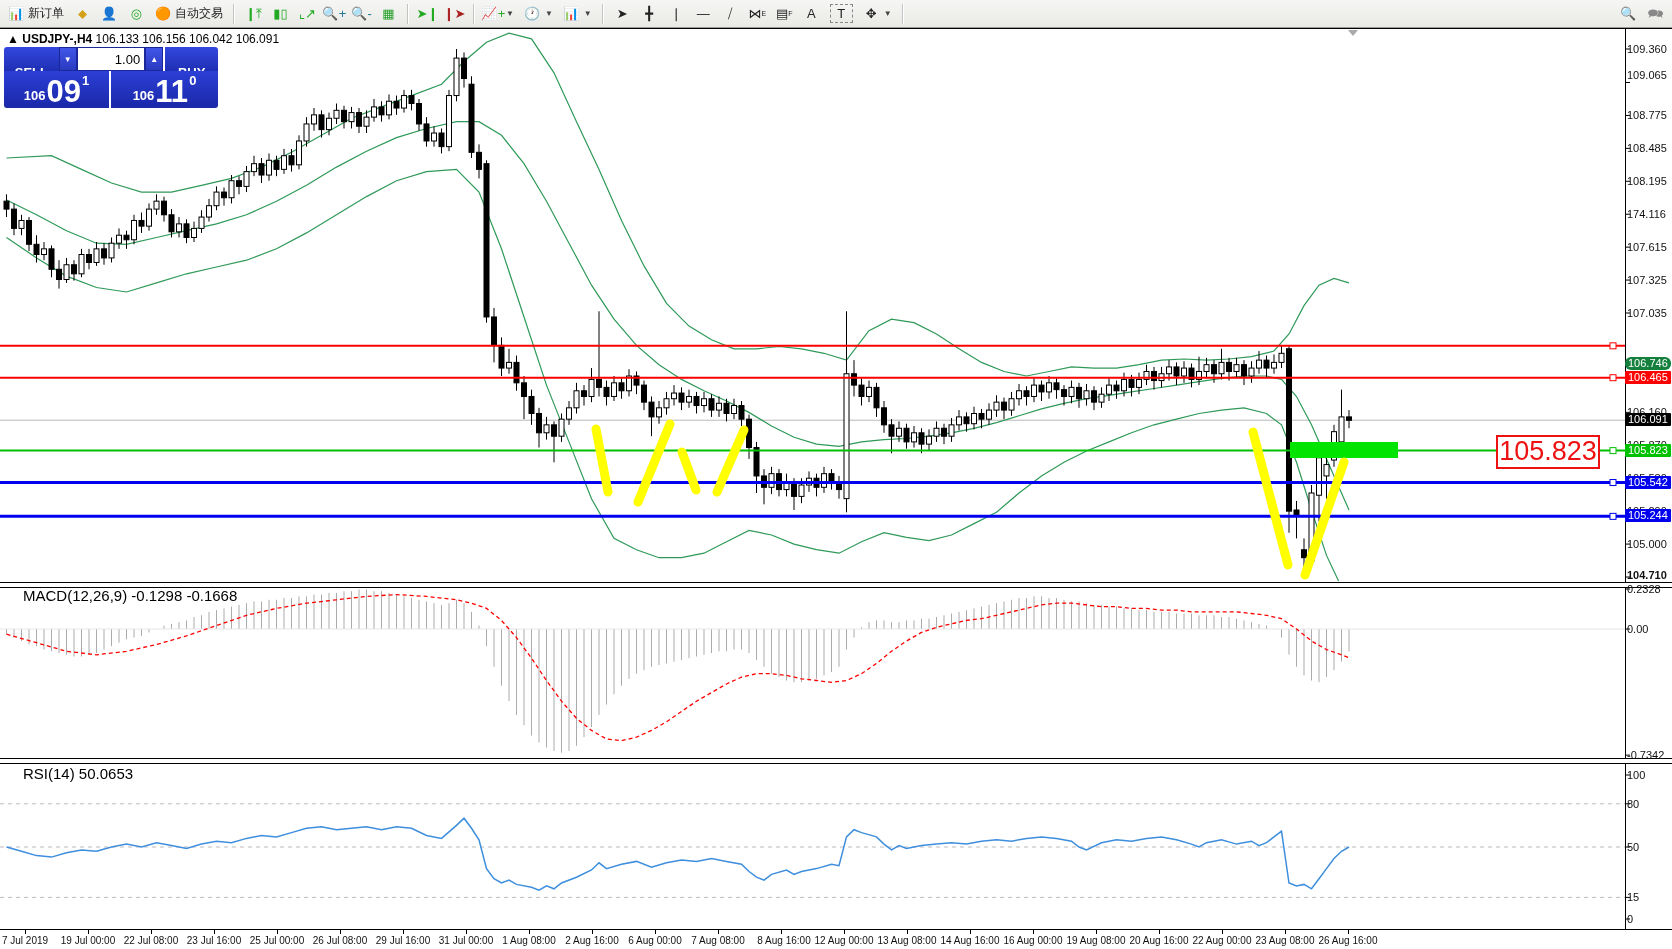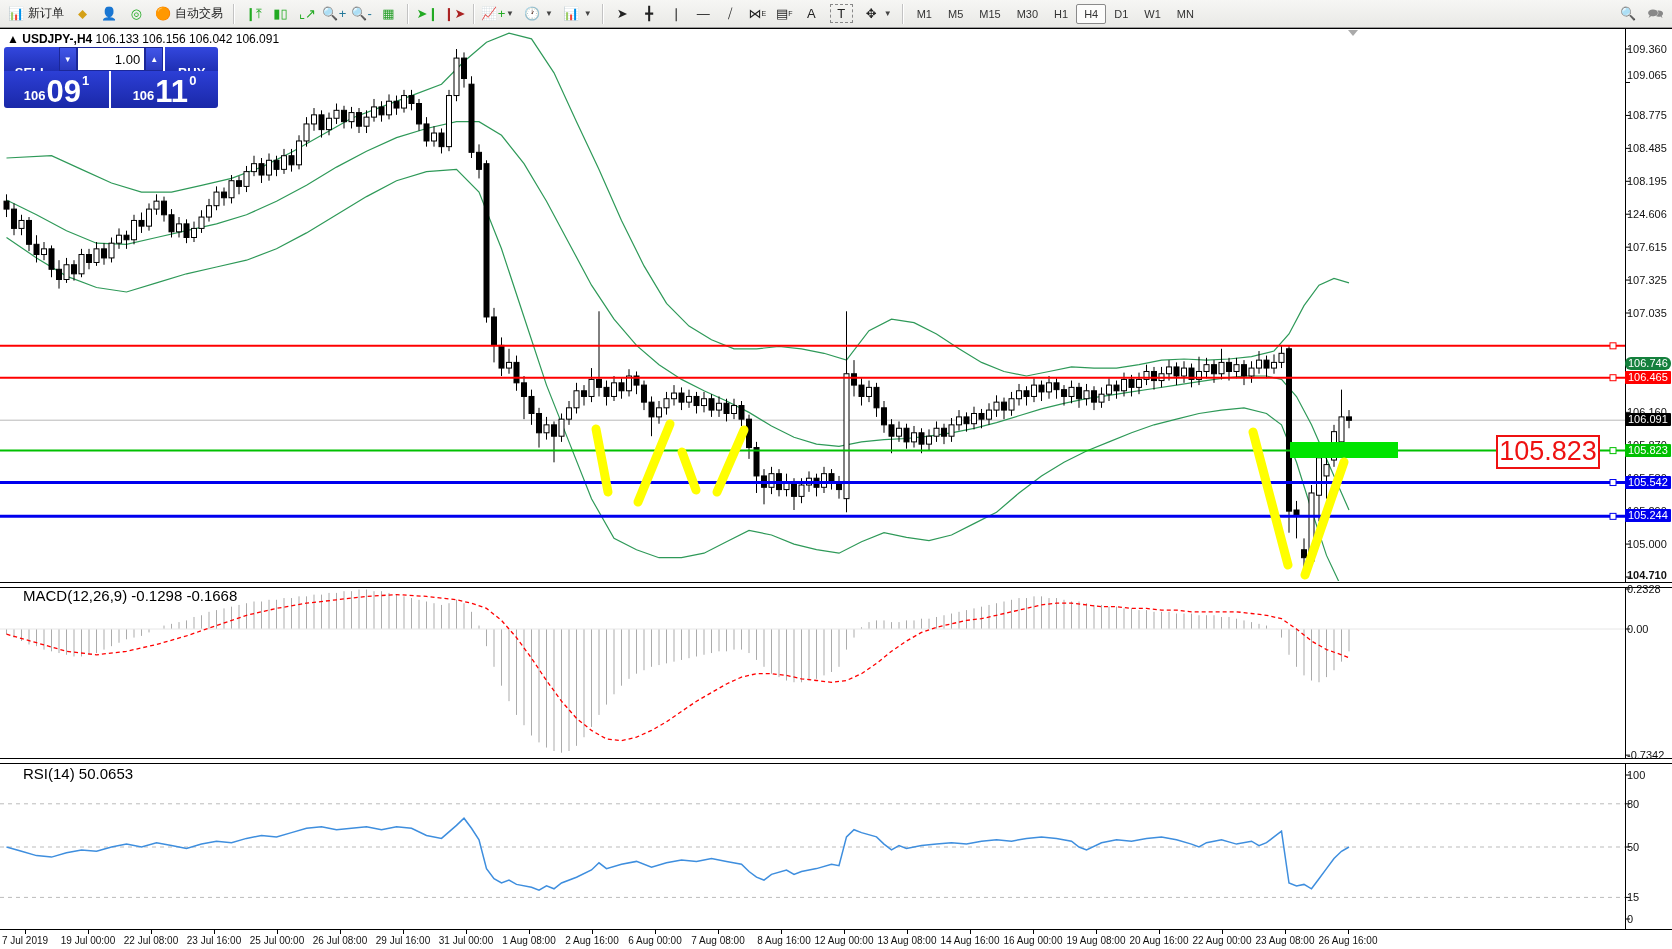--- a/index.html
+++ b/index.html
@@ -147,31 +147,20 @@
         </div>
       <div class="tb-btn">
           <span class="tb-ico" style="border:1px dashed #888;padding:0 2px;">T</span>
         </div>
       <div class="tb-btn">
           <span class="tb-ico">✥</span>
           <span class="caret">▼</span>
         </div>
     </div>
     <div class="tb-sep"></div>
-    <div class="tb-group" id="tf-group">
-        <div class="tb-btn tf-btn">M1</div>
-        <div class="tb-btn tf-btn">M5</div>
-        <div class="tb-btn tf-btn">M15</div>
-        <div class="tb-btn tf-btn">M30</div>
-        <div class="tb-btn tf-btn">H1</div>
-        <div class="tb-btn tf-btn active">H4</div>
-        <div class="tb-btn tf-btn">D1</div>
-        <div class="tb-btn tf-btn">W1</div>
-        <div class="tb-btn tf-btn">MN</div>
-      </div>
     <div class="spacer"></div>
     <div class="tb-group">
       <div class="tb-btn">
           <span class="tb-ico" style="color:#279;">🔍</span>
         </div>
       <div class="tb-btn">
           <span class="tb-ico" style="color:#888;">🗪</span>
         </div>
     </div>
   </div>
@@ -828,21 +817,21 @@
   <div class="panel-label" style="top:765px;">RSI(14) 50.0653</div>
 
   <div id="big-price-label">105.823</div>
 
   <div class="axis-col" id="price-axis" style="top:0;height:582px;">
       <div class="axis-lab" style="top: 43px;">109.360</div>
       <div class="axis-lab" style="top: 69px;">109.065</div>
       <div class="axis-lab" style="top: 109.426px;">108.775</div>
       <div class="axis-lab" style="top: 142.355px;">108.485</div>
       <div class="axis-lab" style="top: 175.284px;">108.195</div>
-      <div class="axis-lab" style="top: 208.213px;">124.606</div>
+      <div class="axis-lab" style="top: 208.213px;">174.116</div>
       <div class="axis-lab" style="top: 241.142px;">107.615</div>
       <div class="axis-lab" style="top: 274.071px;">107.325</div>
       <div class="axis-lab" style="top: 307px;">107.035</div>
       <div class="axis-lab" style="top: 406.355px;">106.160</div>
       <div class="axis-lab" style="top: 439.284px;">105.870</div>
       <div class="axis-lab" style="top: 472.213px;">105.580</div>
       <div class="axis-lab" style="top: 505.142px;">105.290</div>
       <div class="axis-lab" style="top: 538.071px;">105.000</div>
       <div class="axis-lab" style="top: 569px; font-weight: bold;">104.710</div>
       <div class="axis-lab badge" style="top: 357px; background: #15803d; border-radius: 6px;">106.746</div>

